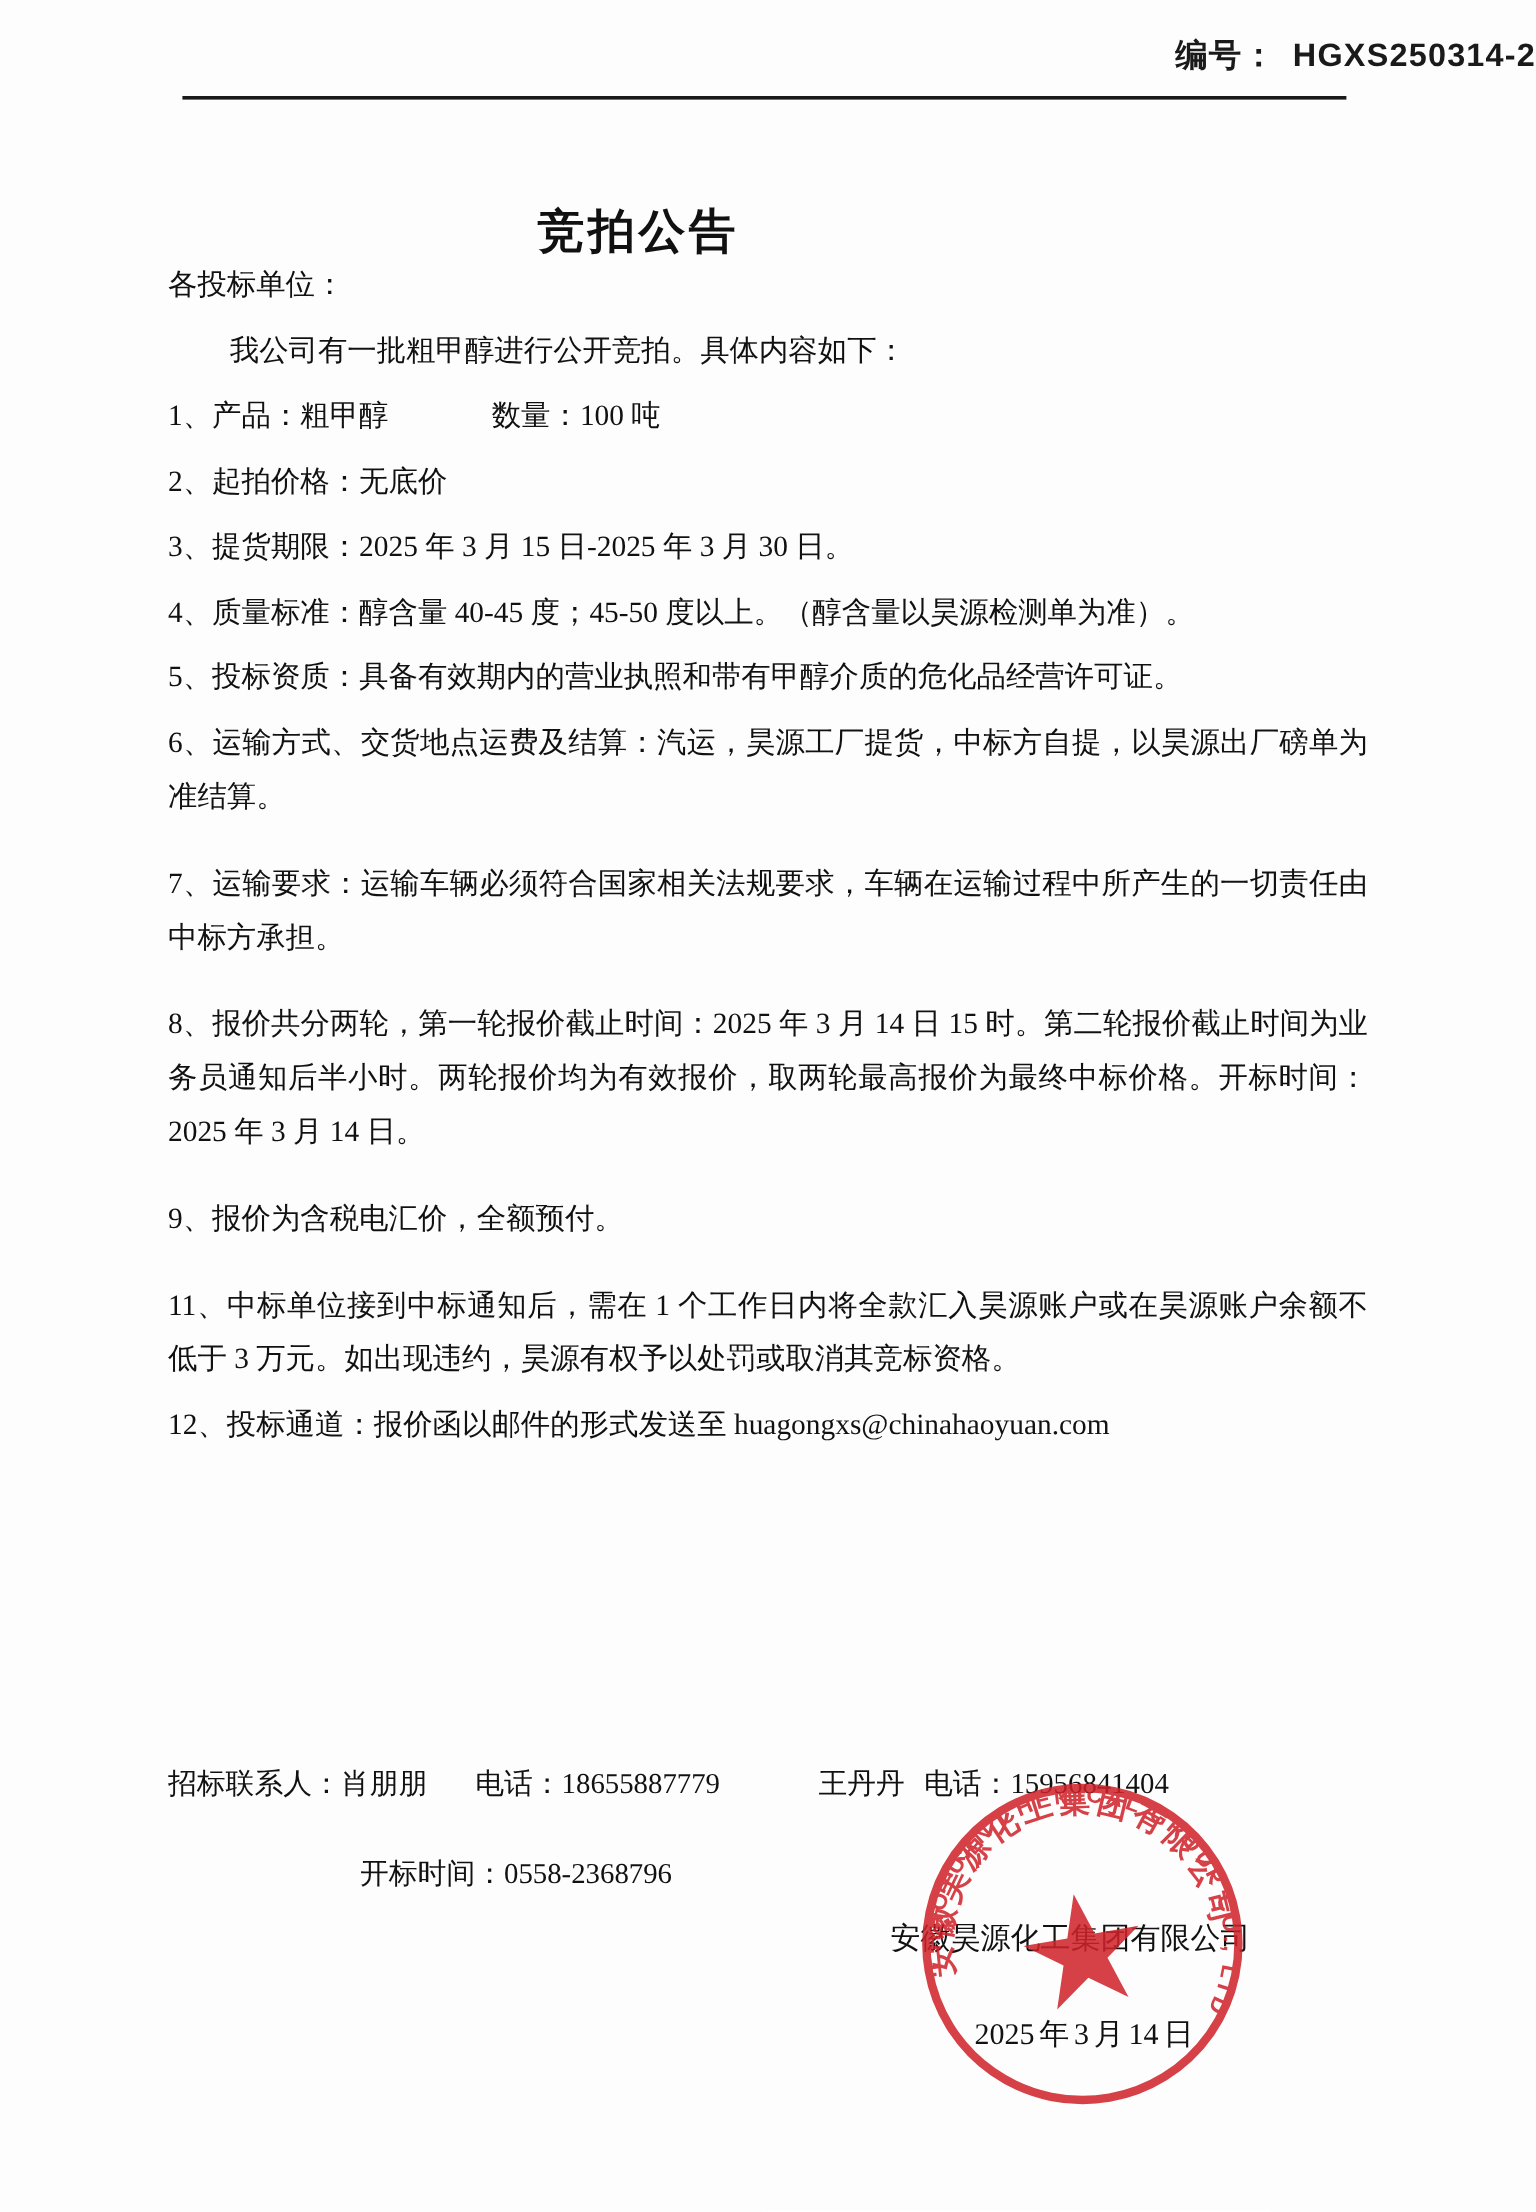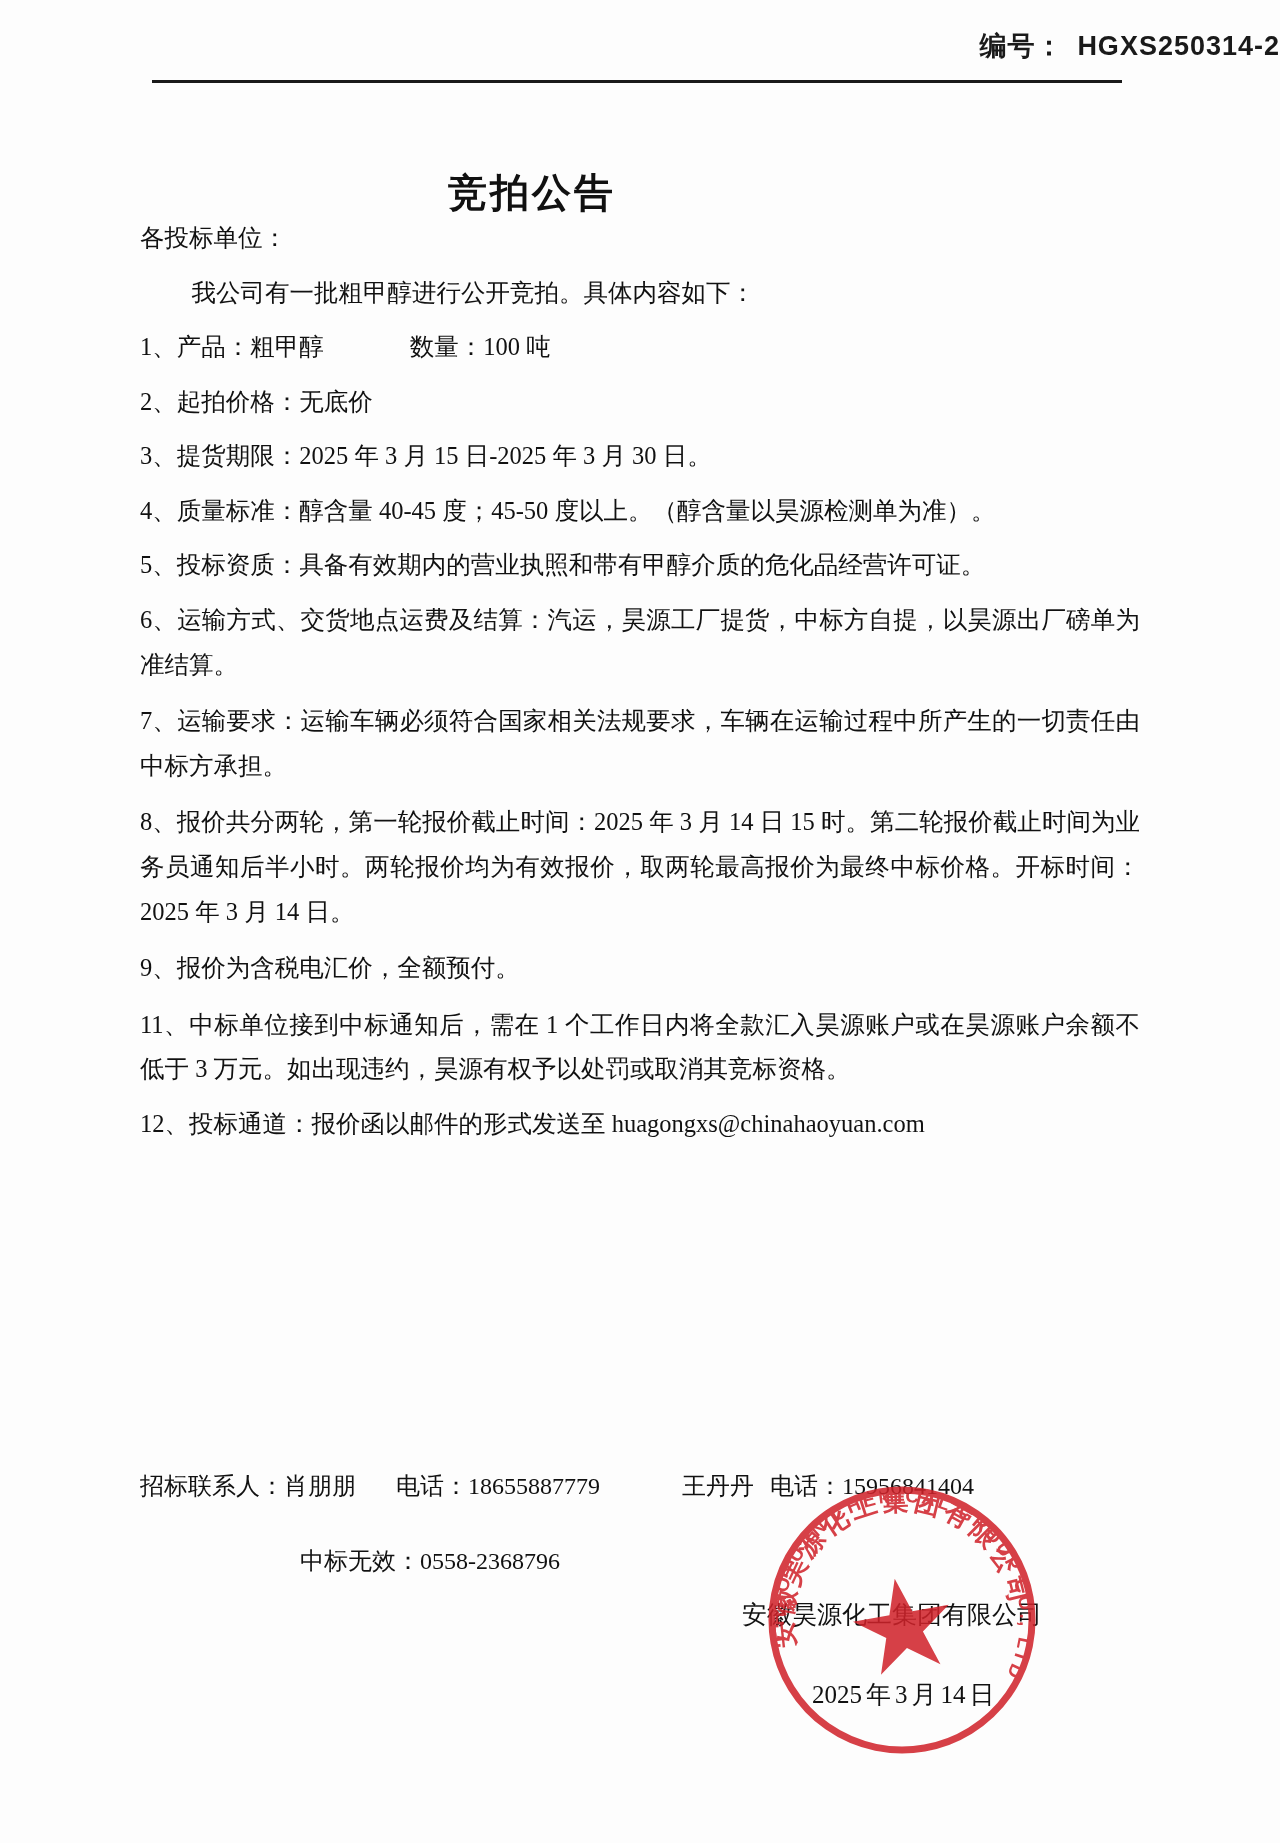--- a/index.html
+++ b/index.html
@@ -70,21 +70,21 @@
     width: 1000px;
     font-size: 24.5px;
     line-height: 1.82;
     color: #111;
   }
   .para {
     margin: 0 0 10px 0;
     text-align: justify;
   }
   .para.indent { text-indent: 2.1em; }
-  .para.gap { margin-top: 12px; }
+  .para.gap { margin-top: 28px; }
 
   .qty-gap { display: inline-block; width: 86px; }
 
   
   .contact-row {
     position: absolute;
     top: 1470px;
     left: 140px;
     width: 1000px;
     font-size: 24px;
@@ -188,21 +188,21 @@
       <span>12、投标通道：报价函以邮件的形式发送至 </span><a class="email-link" href="#">huagongxs@chinahaoyuan.com</a>
     </p>
 
   </div>
 
   <div class="contact-row">
     <span class="left">招标联系人：</span><span>肖朋朋</span><span class="gap1"></span><span>电话：</span><span>18655887779</span><span class="right">王丹丹</span><span class="gap2"></span><span>电话：</span><span>15956841404</span>
   </div>
 
   <div class="office-phone">
-    <span>中标无效：</span><span>0558-2368796</span>
+    <span>开标时间：</span><span>0558-2368796</span>
   </div>
 
   <div class="sign-company">安徽昊源化工集团有限公司</div>
   <div class="sign-date">
     <span class="n">2025</span><span>年</span><span class="n">3</span><span>月</span><span class="n">14</span><span>日</span>
   </div>
 
   <div class="seal">
     <svg width="300" height="300" viewBox="0 0 300 300" xmlns="http://www.w3.org/2000/svg">
       <defs>

